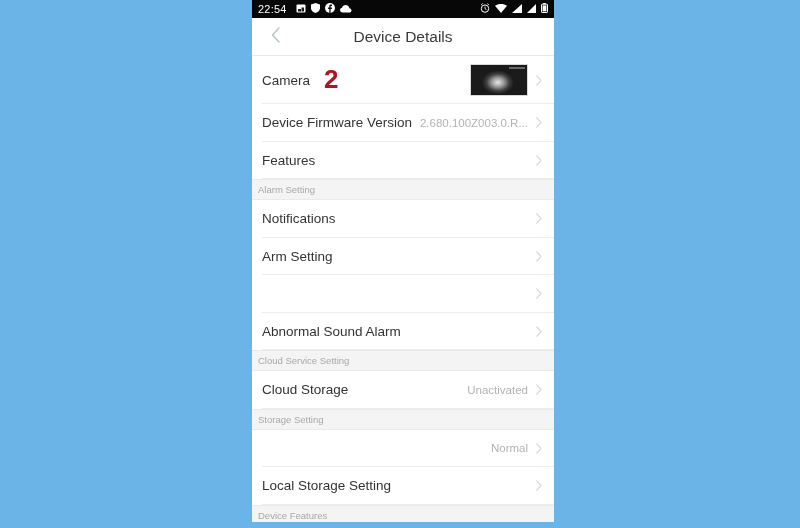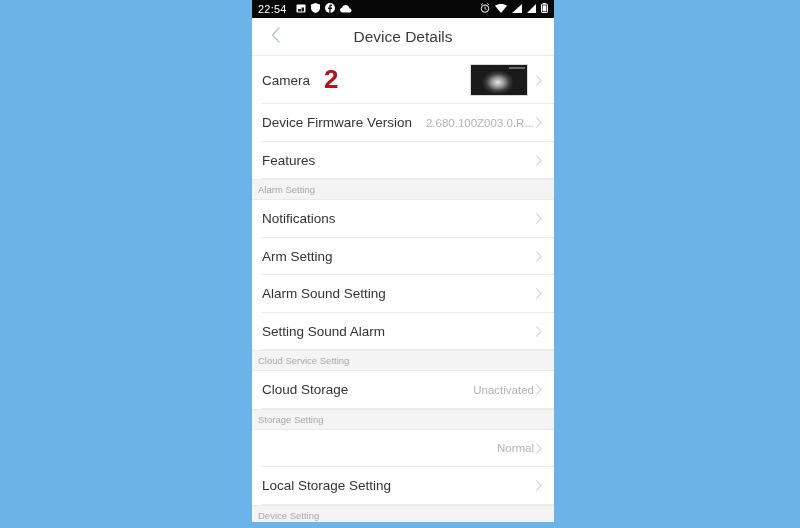--- a/index.html
+++ b/index.html
@@ -79,20 +79,21 @@
   .row.tall { height: 48px; align-items: center; }
   .row-label {
     font-size: 13.5px;
     color: #333333;
     white-space: nowrap;
   }
   .row-grow { flex: 1; }
   .row-value {
     font-size: 11.5px;
     color: #b3b3b3;
+    margin-right: 6px;
     white-space: nowrap;
     overflow: hidden;
     text-overflow: ellipsis;
     max-width: 120px;
     text-align: right;
   }
   .chev {
     width: 10px;
     display: flex; align-items: center; justify-content: center;
     flex: 0 0 auto;
@@ -282,31 +283,30 @@
         <span class="row-label">Arm Setting</span>
         <span class="row-grow"></span>
         <span class="chev">
           <svg width="6" height="11" viewBox="0 0 6 11">
               <path d="M.8 .8 L5 5.5 L.8 10.2" fill="none" stroke="#cfcfcf" stroke-width="1.1" stroke-linecap="round" stroke-linejoin="round"></path>
             </svg>
         </span>
       </div>
 
       <div class="row">
-        <span class="row-label">Alarm Sound Setting</span>
-        <span class="row-grow"></span>
-        <span class="chev">
-          <svg width="6" height="11" viewBox="0 0 6 11">
-              <path d="M.8 .8 L5 5.5 L.8 10.2" fill="none" stroke="#cfcfcf" stroke-width="1.1" stroke-linecap="round" stroke-linejoin="round"></path>
-            </svg>
-        </span>
-      </div>
-
-      <div class="row">
-        <span class="row-label">Setting Sound Alarm</span>
+        <span class="row-grow"></span>
+        <span class="chev">
+          <svg width="6" height="11" viewBox="0 0 6 11">
+              <path d="M.8 .8 L5 5.5 L.8 10.2" fill="none" stroke="#cfcfcf" stroke-width="1.1" stroke-linecap="round" stroke-linejoin="round"></path>
+            </svg>
+        </span>
+      </div>
+
+      <div class="row">
+        <span class="row-label">Abnormal Sound Alarm</span>
         <span class="row-grow"></span>
         <span class="chev">
           <svg width="6" height="11" viewBox="0 0 6 11">
               <path d="M.8 .8 L5 5.5 L.8 10.2" fill="none" stroke="#cfcfcf" stroke-width="1.1" stroke-linecap="round" stroke-linejoin="round"></path>
             </svg>
         </span>
       </div>
 
       <div class="section">
         <span class="section-label">Cloud Service Setting</span>
@@ -341,21 +341,21 @@
         <span class="row-label">Local Storage Setting</span>
         <span class="row-grow"></span>
         <span class="chev">
           <svg width="6" height="11" viewBox="0 0 6 11">
               <path d="M.8 .8 L5 5.5 L.8 10.2" fill="none" stroke="#cfcfcf" stroke-width="1.1" stroke-linecap="round" stroke-linejoin="round"></path>
             </svg>
         </span>
       </div>
 
       <div class="section">
-        <span class="section-label">Device Setting</span>
+        <span class="section-label">Device Features</span>
       </div>
 
     </div>
   </div>
 
   <div id="bottom-strip"></div>
 
 </div>
 
 </body></html>

